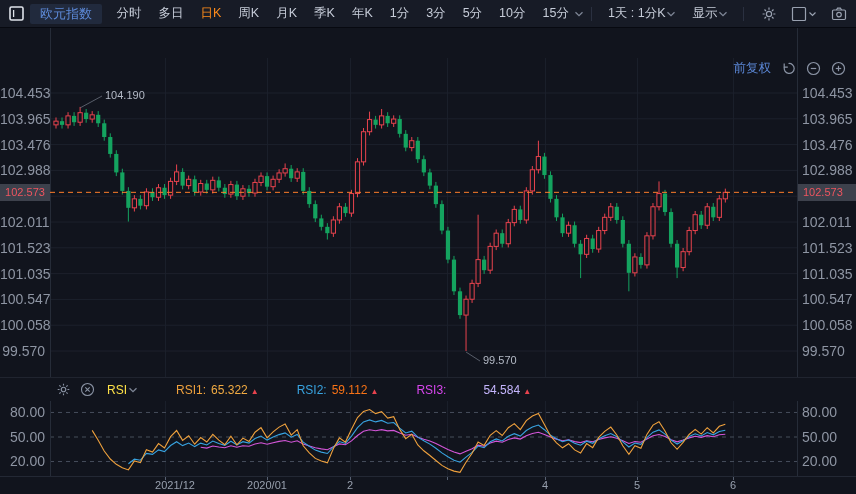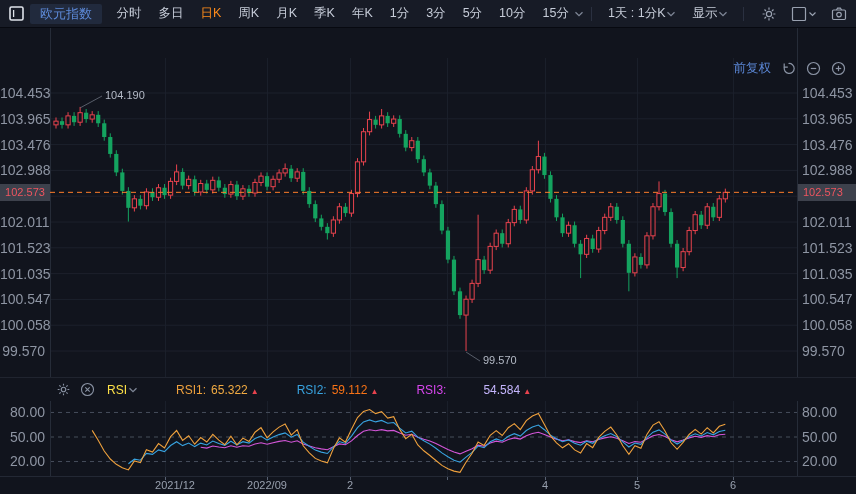--- a/index.html
+++ b/index.html
@@ -722,20 +722,20 @@
 
   <div class="date-axis" id="date-axis">
       <div class="date-tick" style="left: 165px;"></div>
       <div class="date-tick" style="left: 267px;"></div>
       <div class="date-tick" style="left: 350px;"></div>
       <div class="date-tick" style="left: 447px;"></div>
       <div class="date-tick" style="left: 545px;"></div>
       <div class="date-tick" style="left: 637px;"></div>
       <div class="date-tick" style="left: 733px;"></div>
       <div class="date-label" style="left: 159px; margin-left: 16px;">2021/12</div>
-      <div class="date-label" style="left: 267px;">2022/09</div>
+      <div class="date-label" style="left: 267px;">2020/01</div>
       <div class="date-label" style="left: 350px;">2</div>
       <div class="date-label" style="left: 545px;">4</div>
       <div class="date-label" style="left: 637px;">5</div>
       <div class="date-label" style="left: 733px;">6</div>
     </div>
 
 </div>
 
 </body></html>

